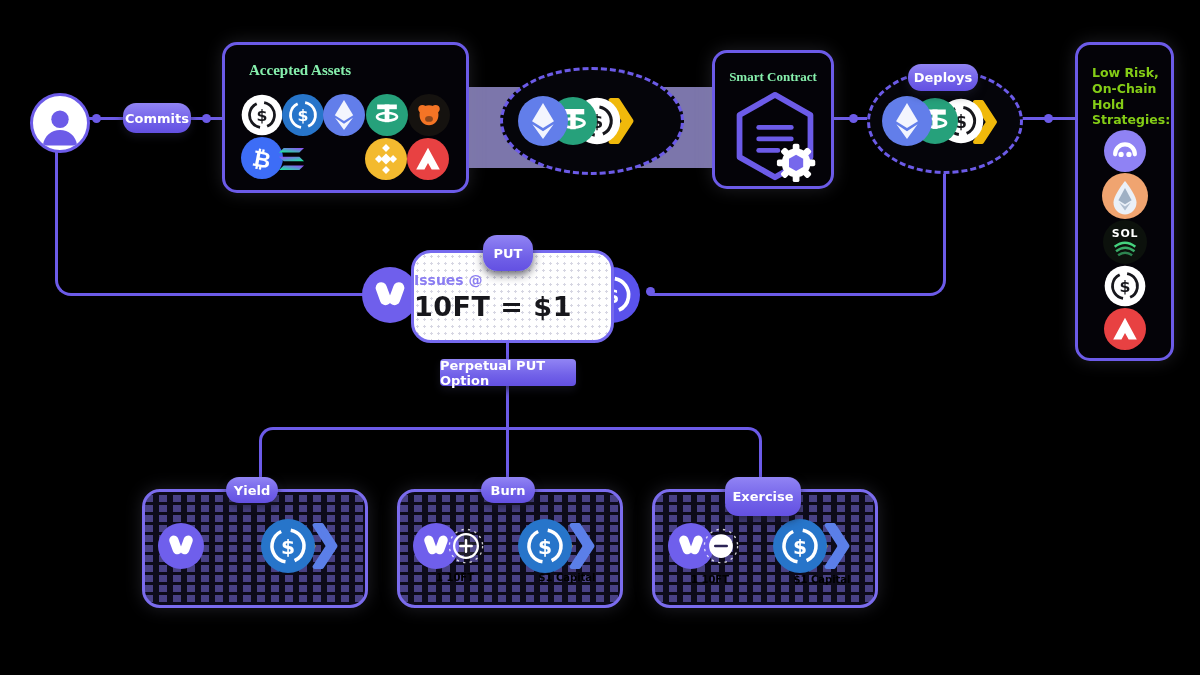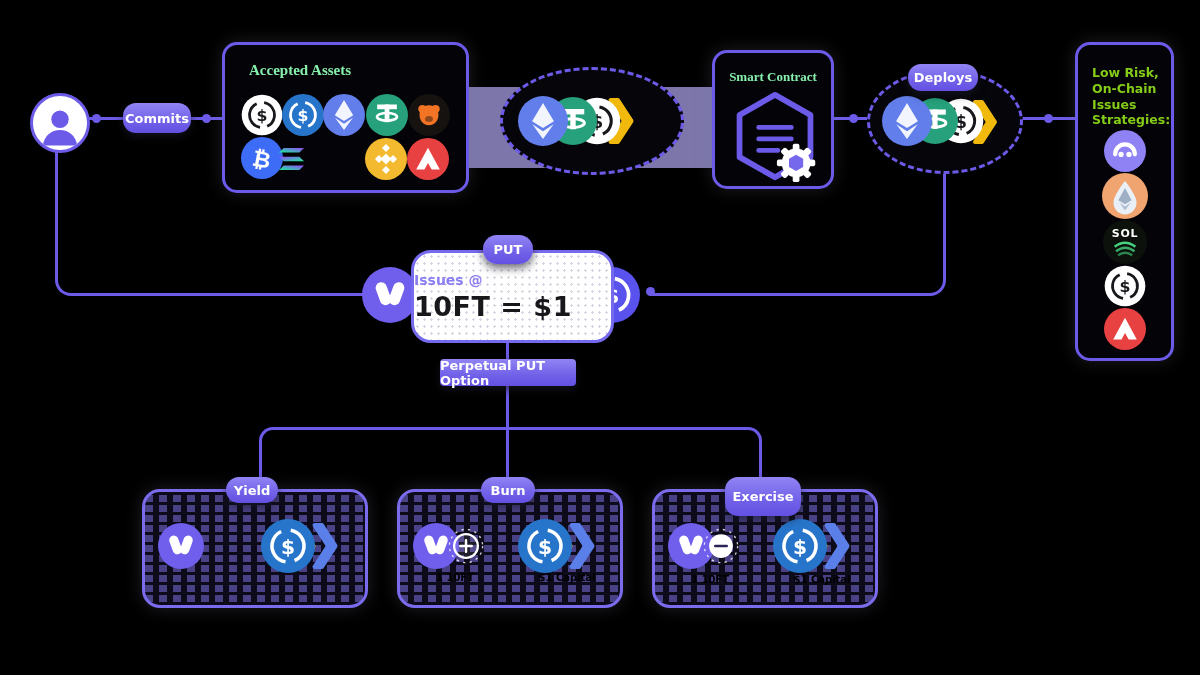--- a/index.html
+++ b/index.html
@@ -278,21 +278,21 @@
     </span>
   </div>
   <div class="pill" style="left:908px;top:64px;width:70px;height:27px;font-size:13px;">
     <span>Deploys</span>
   </div>
 
   <div class="node-box" style="left:1075px;top:42px;width:93px;height:313px;z-index:3;">
     <div class="sidebar-title" style="left:14px;top:20px;">
       <div>Low Risk,</div>
       <div>On-Chain</div>
-      <div>Issues</div>
+      <div>Hold</div>
       <div>Strategies:</div>
     </div>
     <div class="side-icons" style="left:0;right:0;top:84px;">
       <span>
         <svg width="42" height="42" viewBox="0 0 32 32">
             <circle cx="16" cy="16" r="16" fill="#8F82F4"></circle>
           <path d="M8.5 18.5a7.5 7.5 0 0 1 15 0" stroke="#fff" stroke-width="3.2" stroke-linecap="round" fill="none"></path>
           <circle cx="13" cy="18.6" r="2" fill="#fff"></circle>
             <circle cx="19" cy="18.6" r="2" fill="#fff"></circle>
           </svg>
@@ -348,21 +348,21 @@
         <circle cx="16" cy="16" r="16" fill="#5A52EC"></circle>
       <circle cx="16" cy="16" r="9.5" fill="none" stroke="#fff" stroke-width="2.1" stroke-dasharray="24 5.8" transform="rotate(99 16 16)"></circle>
       <text x="16" y="16.6" font-size="12" font-weight="bold" fill="#fff" text-anchor="middle" dominant-baseline="central">$</text>
       </svg>
   </span>
 
   <div class="white-box" style="left:411px;top:250px;width:197px;height:87px;">
     <div class="issues">Issues @</div>
     <div class="rate">10FT = $1</div>
   </div>
-  <div class="pill" style="left:483px;top:235px;width:50px;height:29px;font-size:13px;border-radius:14px;">
+  <div class="pill" style="left:483px;top:235px;width:50px;height:36px;font-size:13px;border-radius:14px;">
     <span>PUT</span>
   </div>
   <div class="pill" style="left:440px;top:359px;width:136px;height:27px;font-size:13px;border-radius:4px;">
     <span>Perpetual PUT Option</span>
   </div>
 
   <div class="pattern-box" style="left:142px;top:489px;width:220px;height:113px;"></div>
   <div class="pill" style="left:226px;top:477px;width:52px;height:26px;font-size:13px;">
     <span>Yield</span>
   </div>

